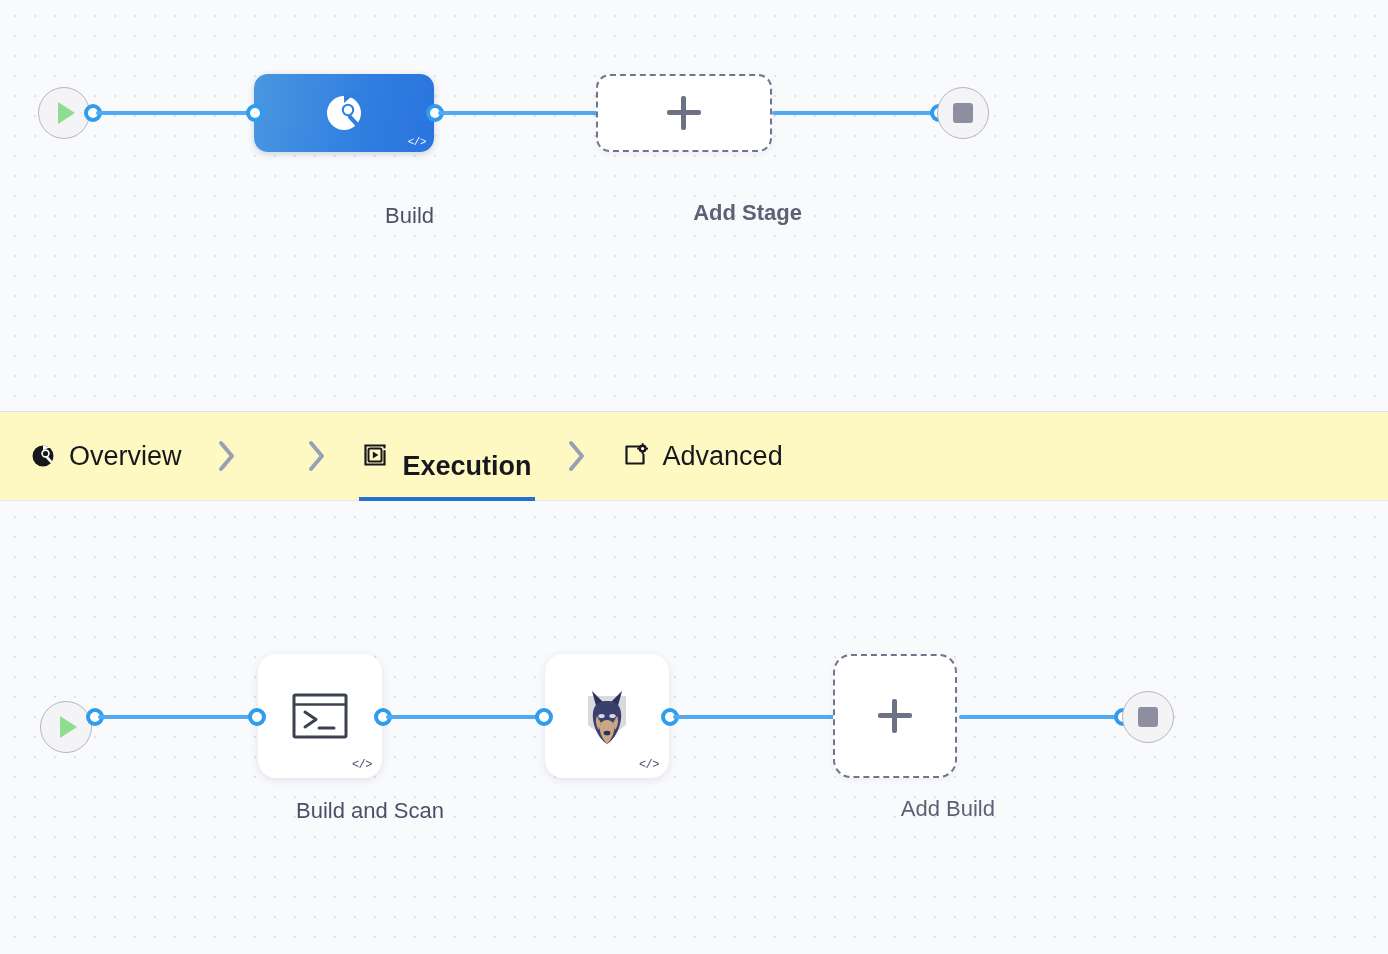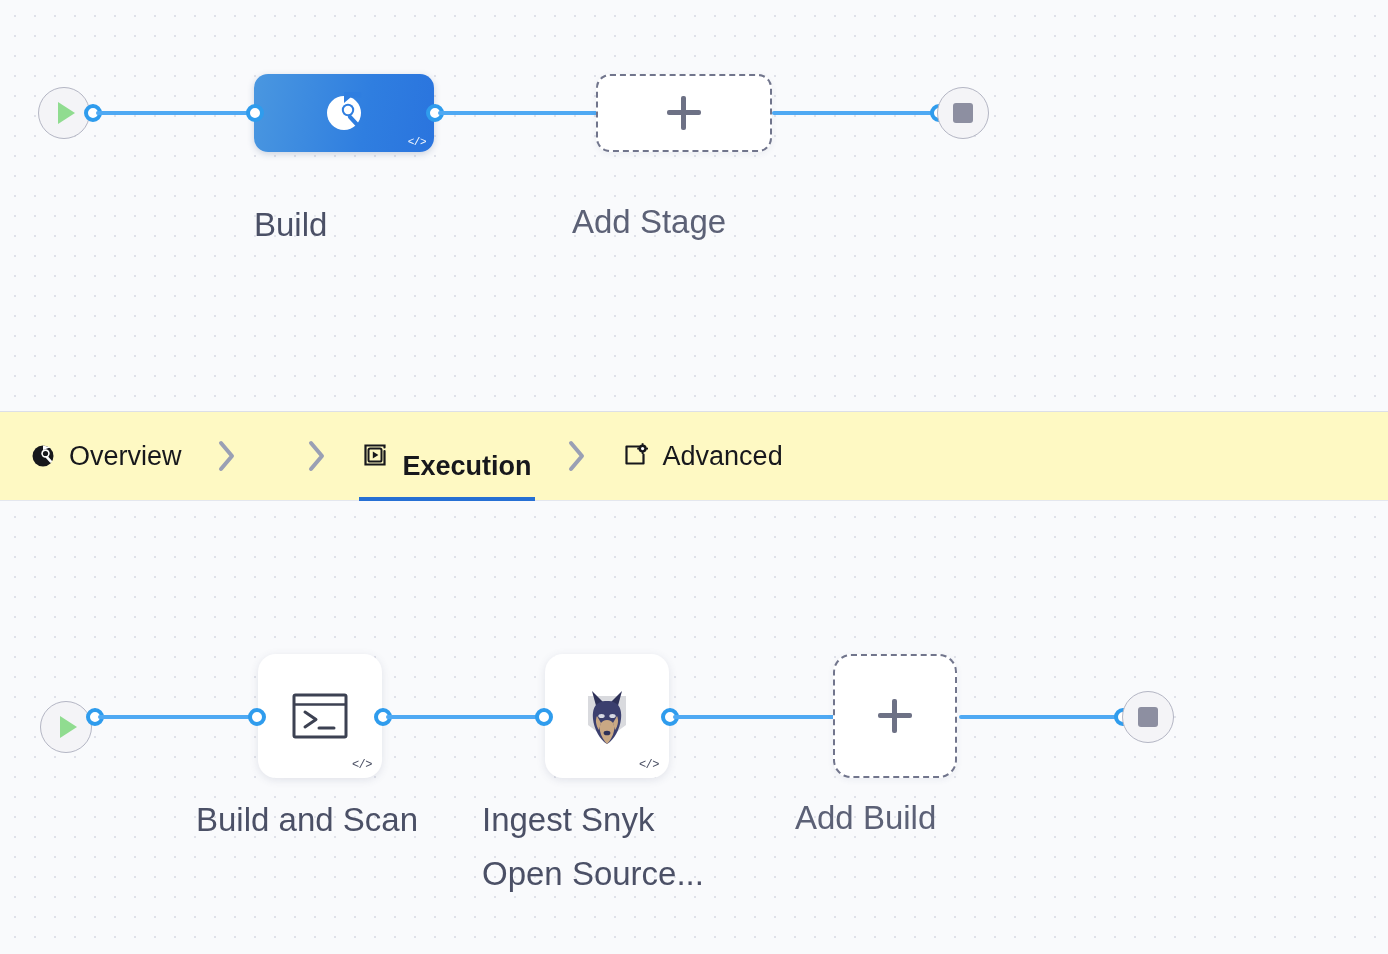--- a/index.html
+++ b/index.html
@@ -120,22 +120,22 @@
   }
   .plus::before, .plus::after {
     content: ""; position: absolute; background: #6d7185; border-radius: 2px;
   }
   .plus::before { left: 0; top: 14px; width: 34px; height: 5px; }
   .plus::after  { top: 0; left: 14px; height: 34px; width: 5px; }
 
   
   .node-label {
     position: absolute;
-    text-align: left;
-    font-size: 33px;
+    text-align: right;
+    font-size: 22px;
     color: #4b5066;
     line-height: 1.65;
     white-space: pre-line;
   }
   .node-label.muted { color: #5c6176; }
 
   
   .tabbar {
     position: relative;
     height: 90px;
@@ -200,21 +200,21 @@
     <div class="port" style="left:246px; top:104px;"></div>
     <div class="port" style="left:426px; top:104px;"></div>
 
     <div class="node-label" style="left:254px; top:198px; width:180px;">Build</div>
 
     <div class="link" style="left:438px; top:111px; width:162px;"></div>
 
     <div class="add-node add-stage-node" style="left:596px; top:74px;">
       <div class="plus"></div>
     </div>
-    <div class="node-label muted" style="left:572px; top:195px; width:180px;">Add Stage</div>
+    <div class="node-label muted" style="left:622px; top:195px; width:180px;font-weight:bold;">Add Stage</div>
 
     <div class="link" style="left:772px; top:111px; width:172px;"></div>
     <div class="port" style="left:930px; top:104px;"></div>
     <div class="terminal" style="left:937px; top:87px;">
       <div class="stop-sq"></div>
     </div>
 
   </div>
 </div>
 
@@ -326,22 +326,20 @@
 
         <ellipse cx="25.5" cy="33" rx="3.2" ry="2" fill="#d7d9e2"></ellipse>
         <ellipse cx="36.5" cy="33" rx="3.2" ry="2" fill="#d7d9e2"></ellipse>
 
         <ellipse cx="31" cy="50" rx="3.4" ry="2.3" fill="#2e3158"></ellipse>
       </svg>
       <span class="code-badge">&lt;/&gt;</span>
     </div>
     <div class="port" style="left:535px; top:207px;"></div>
     <div class="port" style="left:661px; top:207px;"></div>
-    <div class="node-label" style="left:482px; top:292px; width:248px;">Ingest Snyk
-Open Source...</div>
 
     <div class="link" style="left:673px; top:214px; width:162px;"></div>
 
     <div class="add-node add-step-node" style="left:833px; top:153px;">
       <div class="plus"></div>
     </div>
     <div class="node-label muted" style="left:795px; top:290px; width:200px;">Add Build</div>
 
     <div class="link" style="left:959px; top:214px; width:170px;"></div>
     <div class="port" style="left:1114px; top:207px;"></div>

